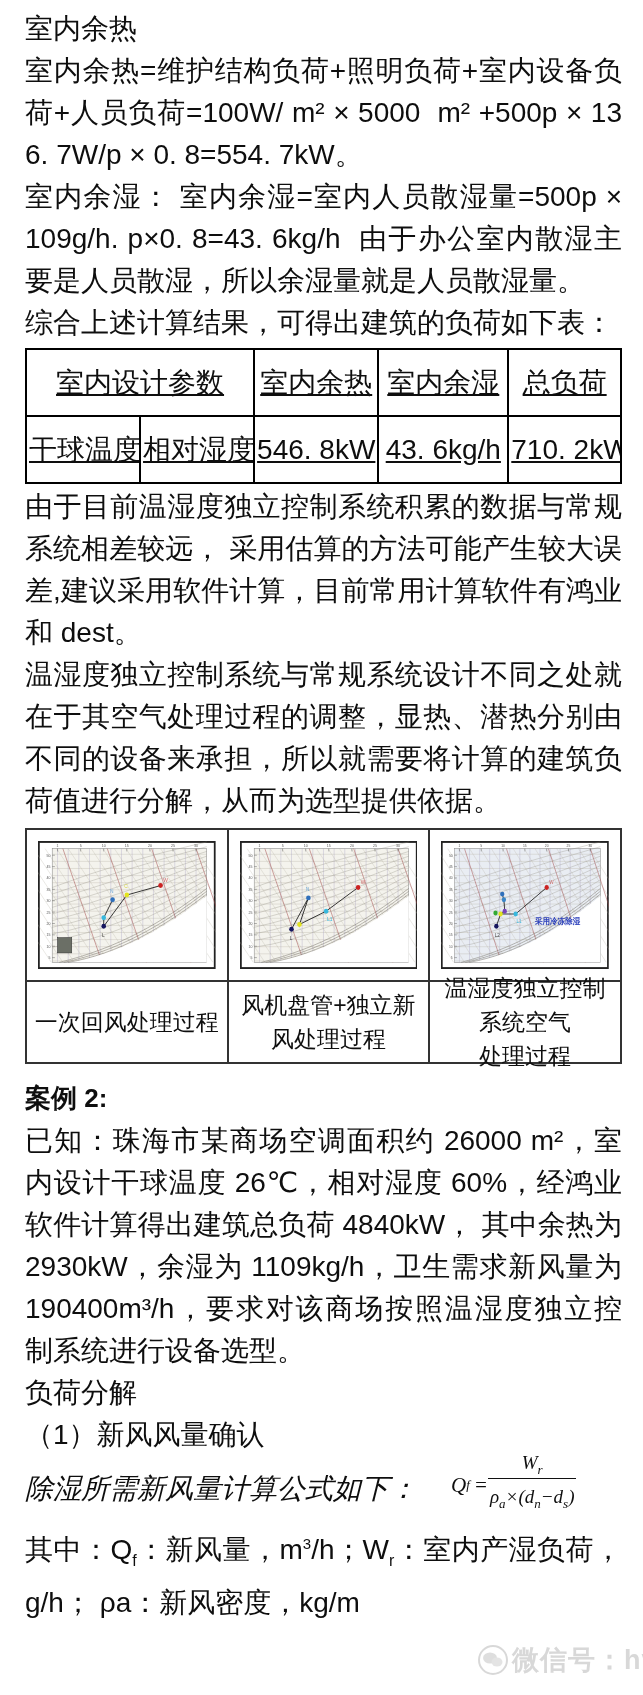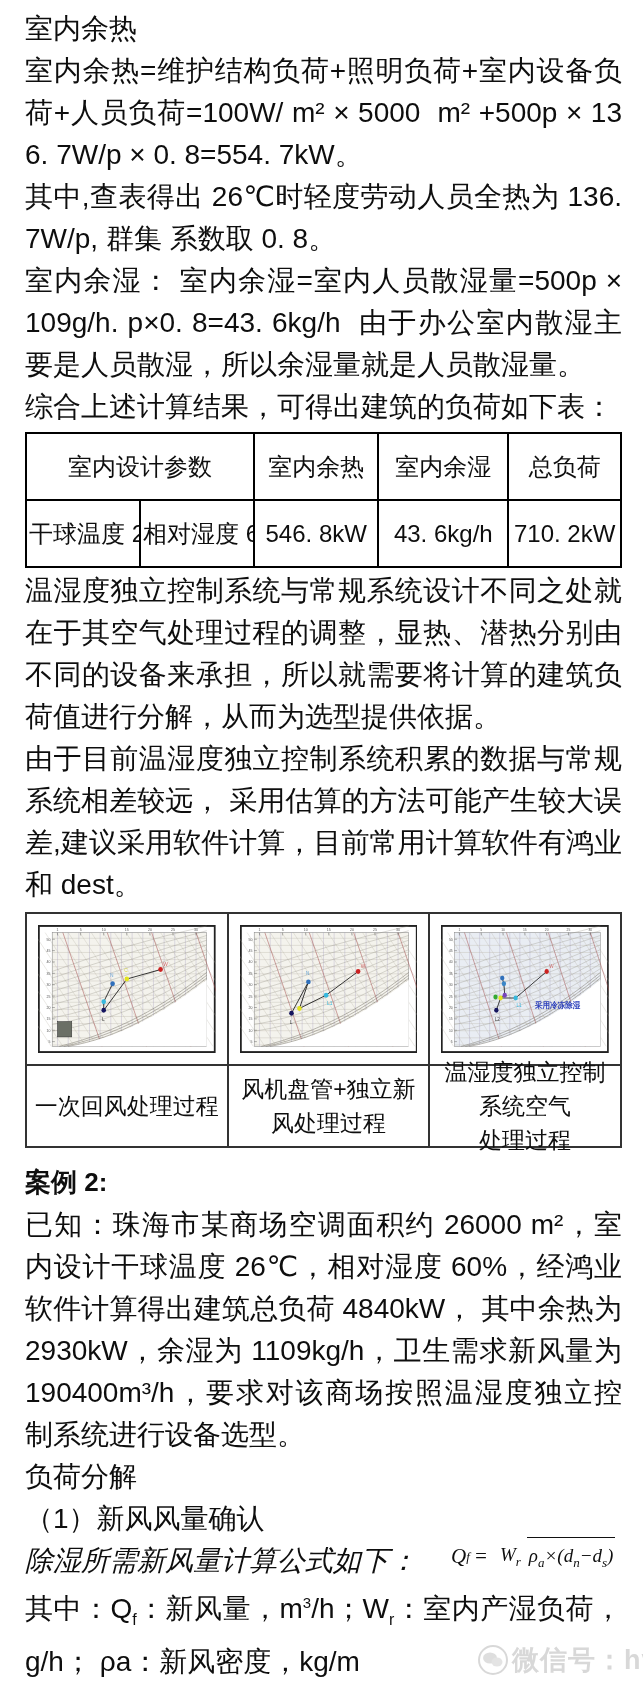--- a/index.html
+++ b/index.html
@@ -5,21 +5,21 @@
   html,body{margin:0;padding:0;background:#ffffff;}
   body{width:643px;height:1695px;overflow:hidden;
        font-family:"Liberation Sans","DejaVu Sans",sans-serif;color:#0e0e0e;}
   .page{padding:8px 21px 0 25px;}
   p.bt{font-size:28px;line-height:42px;margin:0;text-align:justify;
        white-space:pre-wrap;word-break:break-all;}
   p.heading{font-size:26px;line-height:44px;font-weight:700;margin:12px 0 0 0;}
 
   
   table.load{width:100%;border-collapse:collapse;margin:4px 0 2px 0;
-             font-size:24px;table-layout:fixed;}
+             font-size:28px;table-layout:fixed;text-decoration:underline;}
   table.load td{border:2px solid #000;text-align:center;vertical-align:middle;
                 height:65px;padding:0 2px;white-space:nowrap;overflow:hidden;}
 
   
   .charts{display:grid;grid-template-columns:34% 34% 32%;border:2px solid #333;
           border-bottom:none;margin-top:6px;}
   .chart-cell{border-right:2px solid #333;border-bottom:2px solid #333;
               padding:11px;background:#fff;}
   .chart-cell:nth-child(3n){border-right:none;}
   .cap-cell{border-right:2px solid #333;border-bottom:2px solid #333;
@@ -28,22 +28,22 @@
   .cap-cell:nth-child(3n){border-right:none;}
   svg.psy{display:block;width:100%;height:128px;}
 
   
   .formula-row{display:flex;align-items:center;margin:0;font-style:italic;}
   .formula-row .intro{font-size:28px;line-height:42px;white-space:pre-wrap;}
   .formula{display:inline-flex;align-items:center;margin-left:34px;
            font-family:"Liberation Serif","DejaVu Serif",serif;font-size:21px;
            transform:translateY(-4px);}
   .formula sub{font-size:13px;}
-  .frac{display:inline-flex;flex-direction:row;align-items:center;
-        margin-left:6px;font-size:19px;}
+  .frac{display:inline-flex;flex-direction:column;align-items:center;
+        margin-left:0;font-size:19px;}
   .frac .num{padding:0 6px;}
   .frac .den{border-top:1.5px solid #111;padding:7px 2px;}
   .eq{margin-left:4px;}
 
   p.legend{font-size:28px;line-height:42px;margin:0;text-align:justify;
            white-space:pre-wrap;word-break:break-all;}
   p.legend sub{font-size:16px;}
   p.legend sup{font-size:15px;}
 
   
@@ -52,21 +52,20 @@
   .watermark .wm-text{font-size:27px;color:#b9b9b9;font-weight:700;
                       letter-spacing:1px;white-space:nowrap;}
 </style>
 </head>
 <body>
 
 <div class="page">
 
   <p class="bt">室内余热</p>
   <p class="bt">室内余热=维护结构负荷+照明负荷+室内设备负荷+人员负荷=100W/ m² × 5000  m² +500p × 136. 7W/p × 0. 8=554. 7kW。</p>
-  <p class="bt">其中,查表得出 26℃时轻度劳动人员全热为 136. 7W/p, 群集 系数取 0. 8。</p>
   <p class="bt">室内余湿： 室内余湿=室内人员散湿量=500p × 109g/h. p×0. 8=43. 6kg/h  由于办公室内散湿主要是人员散湿，所以余湿量就是人员散湿量。</p>
   <p class="bt">综合上述计算结果，可得出建筑的负荷如下表：</p>
 
   <table class="load">
     <tbody>
         <tr>
       <td colspan="2" style="width:39.5%">室内设计参数</td>
       <td style="width:20.5%">室内余热</td>
       <td style="width:21.5%">室内余湿</td>
       <td style="width:18.5%">总负荷</td>
@@ -74,22 +73,22 @@
     <tr>
       <td style="width:20%">干球温度 26℃</td>
       <td>相对湿度 60%</td>
       <td>546. 8kW</td>
       <td>43. 6kg/h</td>
       <td>710. 2kW</td>
     </tr>
   </tbody>
     </table>
 
+  <p class="bt">由于目前温湿度独立控制系统积累的数据与常规系统相差较远， 采用估算的方法可能产生较大误差,建议采用软件计算，目前常用计算软件有鸿业和 dest。</p>
   <p class="bt">温湿度独立控制系统与常规系统设计不同之处就在于其空气处理过程的调整，显热、潜热分别由不同的设备来承担，所以就需要将计算的建筑负荷值进行分解，从而为选型提供依据。</p>
-  <p class="bt">由于目前温湿度独立控制系统积累的数据与常规系统相差较远， 采用估算的方法可能产生较大误差,建议采用软件计算，目前常用计算软件有鸿业和 dest。</p>
 
   <div class="charts">
     <div class="chart-cell">
         <svg class="psy" id="psy0" viewBox="0 0 200 135" preserveAspectRatio="none">
           <rect x="1" y="1" width="198" height="133" fill="#ffffff" stroke="#222" stroke-width="2"></rect>
           <rect x="16" y="8" width="174" height="120" fill="#f4f3ed" stroke="#888" stroke-width="0.6"></rect>
           <line x1="16" y1="14" x2="190" y2="14" stroke="#b6b0a3" stroke-width="0.35"></line>
           <line x1="16" y1="21.5" x2="190" y2="21.5" stroke="#b6b0a3" stroke-width="0.35"></line>
           <line x1="16" y1="29" x2="190" y2="29" stroke="#b6b0a3" stroke-width="0.35"></line>
           <line x1="16" y1="36.5" x2="190" y2="36.5" stroke="#b6b0a3" stroke-width="0.35"></line>

